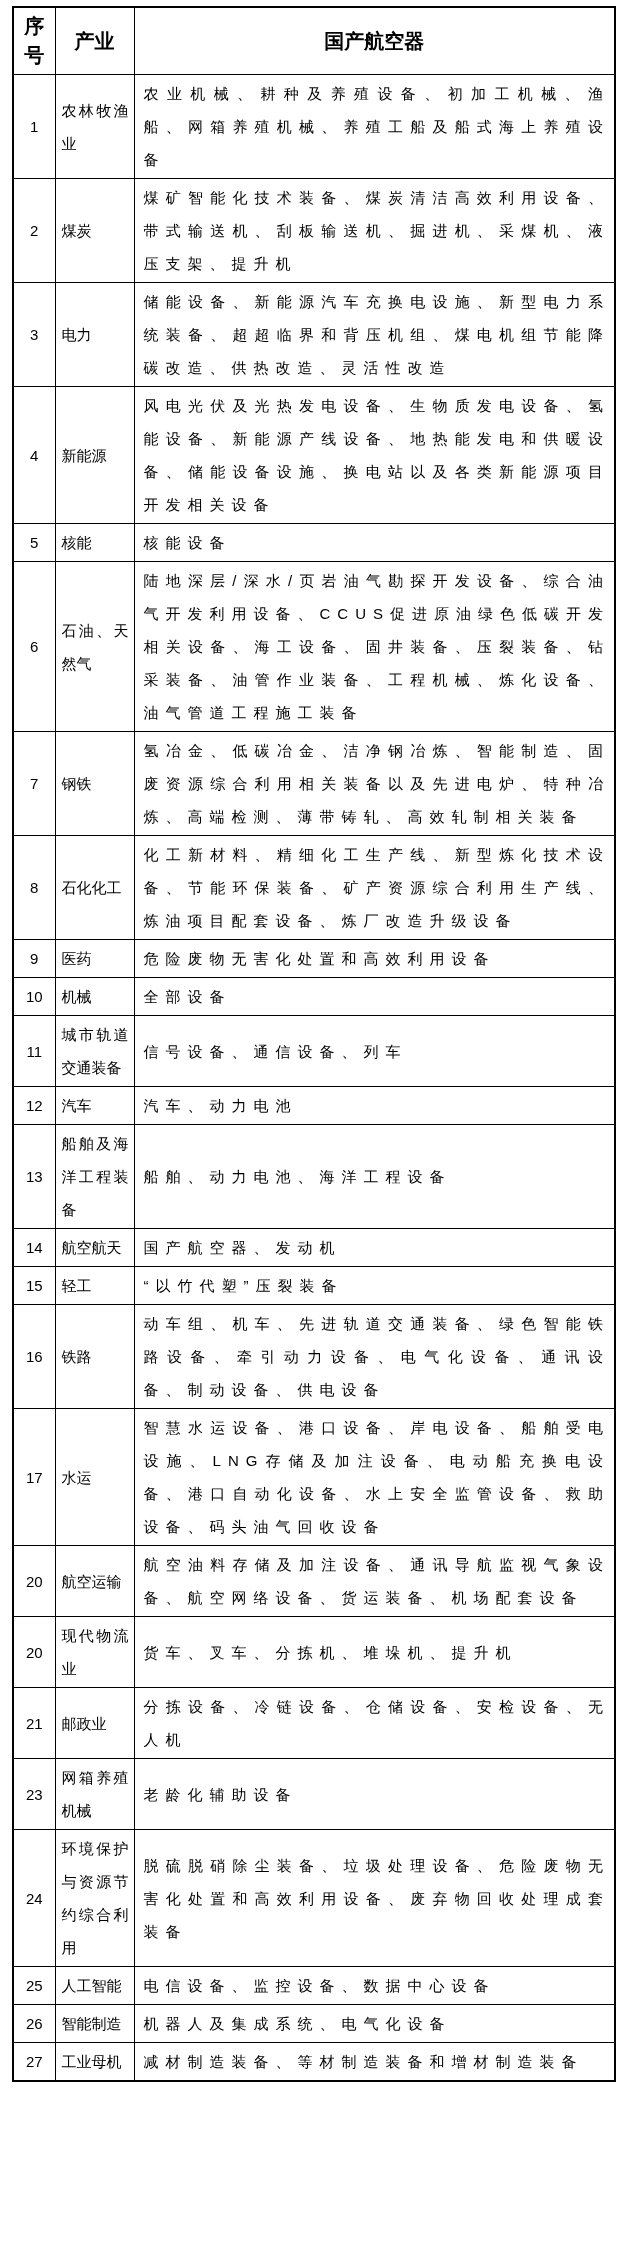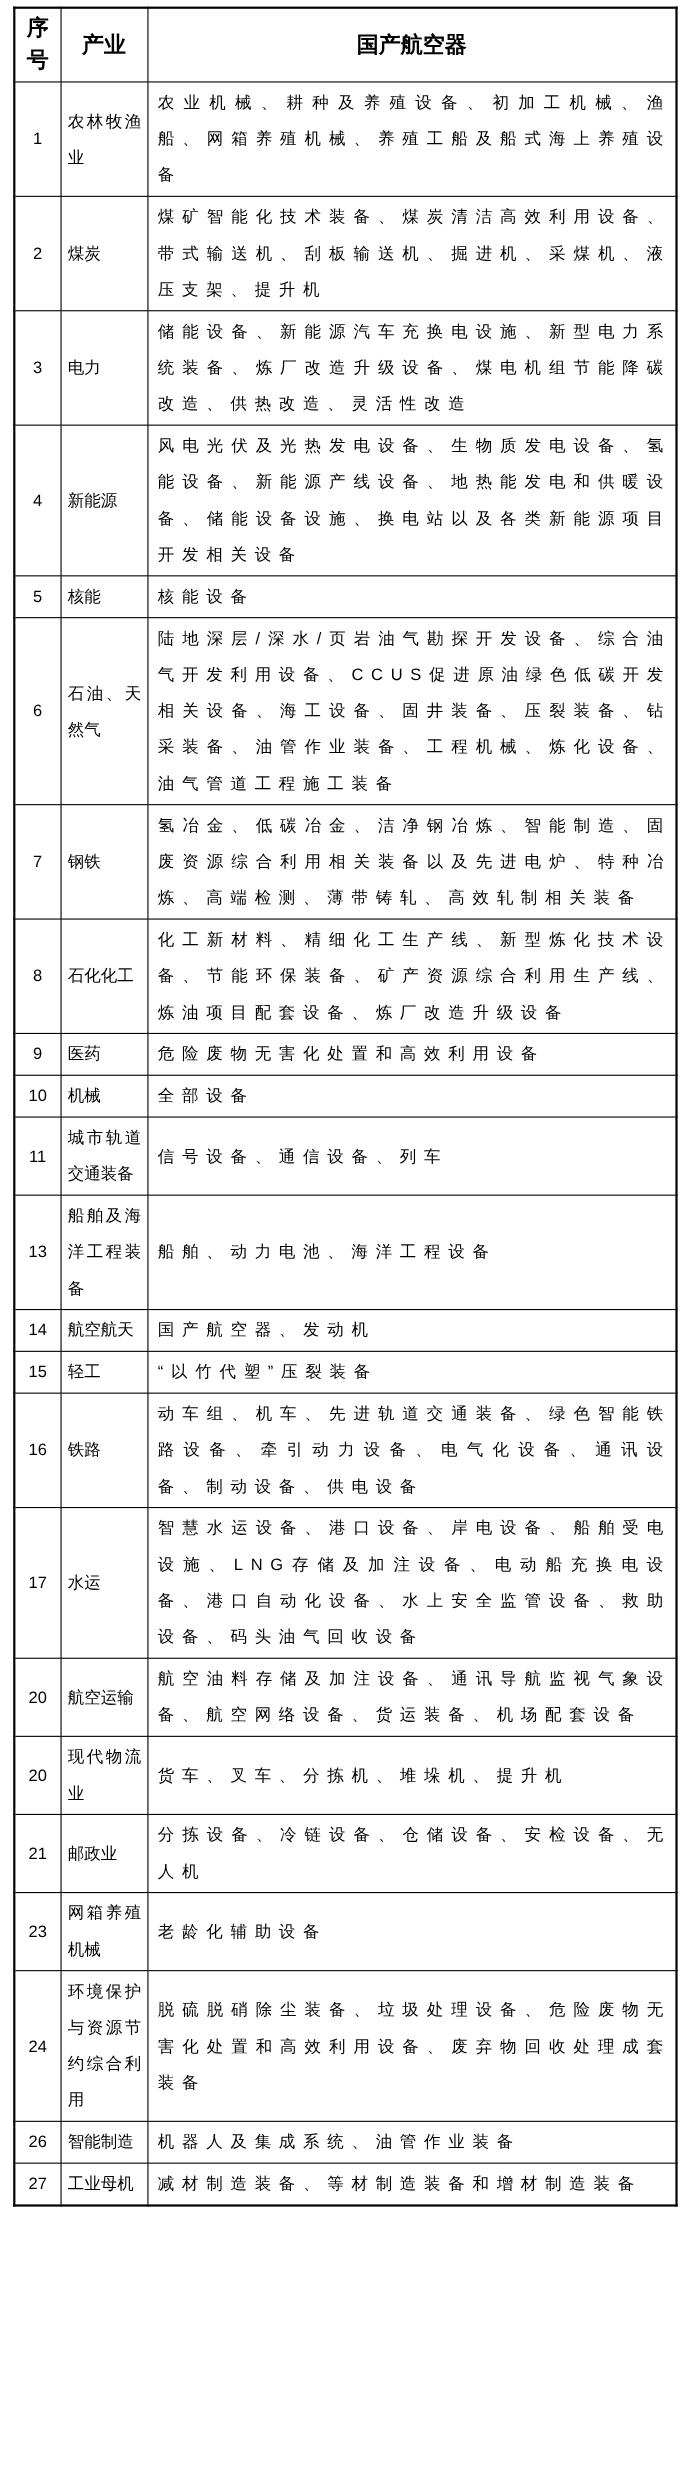--- a/index.html
+++ b/index.html
@@ -85,21 +85,21 @@
 
   <tr>
     <td class="no">2</td>
     <td class="industry">煤炭</td>
     <td class="categories">煤矿智能化技术装备、煤炭清洁高效利用设备、带式输送机、刮板输送机、掘进机、采煤机、液压支架、提升机</td>
   </tr>
 
   <tr>
     <td class="no">3</td>
     <td class="industry">电力</td>
-    <td class="categories">储能设备、新能源汽车充换电设施、新型电力系统装备、炼厂改造升级设备、煤电机组节能降碳改造、供热改造、灵活性改造</td>
+    <td class="categories">储能设备、新能源汽车充换电设施、新型电力系统装备、超超临界和背压机组、煤电机组节能降碳改造、供热改造、灵活性改造</td>
   </tr>
 
   <tr>
     <td class="no">4</td>
     <td class="industry">新能源</td>
     <td class="categories">风电光伏及光热发电设备、生物质发电设备、氢能设备、新能源产线设备、地热能发电和供暖设备、储能设备设施、换电站以及各类新能源项目开发相关设备</td>
   </tr>
 
   <tr>
     <td class="no">5</td>
@@ -136,20 +136,25 @@
     <td class="industry">机械</td>
     <td class="categories">全部设备</td>
   </tr>
 
   <tr>
     <td class="no">11</td>
     <td class="industry">城市轨道交通装备</td>
     <td class="categories">信号设备、通信设备、列车</td>
   </tr>
 
+  <tr>
+    <td class="no">12</td>
+    <td class="industry">汽车</td>
+    <td class="categories">汽车、动力电池</td>
+  </tr>
 
   <tr>
     <td class="no">13</td>
     <td class="industry">船舶及海洋工程装备</td>
     <td class="categories">船舶、动力电池、海洋工程设备</td>
   </tr>
 
   <tr>
     <td class="no">14</td>
     <td class="industry">航空航天</td>
@@ -199,25 +204,30 @@
     <td class="industry">网箱养殖机械</td>
     <td class="categories">老龄化辅助设备</td>
   </tr>
 
   <tr>
     <td class="no">24</td>
     <td class="industry">环境保护与资源节约综合利用</td>
     <td class="categories">脱硫脱硝除尘装备、垃圾处理设备、危险废物无害化处置和高效利用设备、废弃物回收处理成套装备</td>
   </tr>
 
+  <tr>
+    <td class="no">25</td>
+    <td class="industry">人工智能</td>
+    <td class="categories">电信设备、监控设备、数据中心设备</td>
+  </tr>
 
   <tr>
     <td class="no">26</td>
     <td class="industry">智能制造</td>
-    <td class="categories">机器人及集成系统、油管作业装备</td>
+    <td class="categories">机器人及集成系统、电气化设备</td>
   </tr>
 
   <tr>
     <td class="no">27</td>
     <td class="industry">工业母机</td>
     <td class="categories">减材制造装备、等材制造装备和增材制造装备</td>
   </tr>
 </tbody>
   </table>
 </div>

